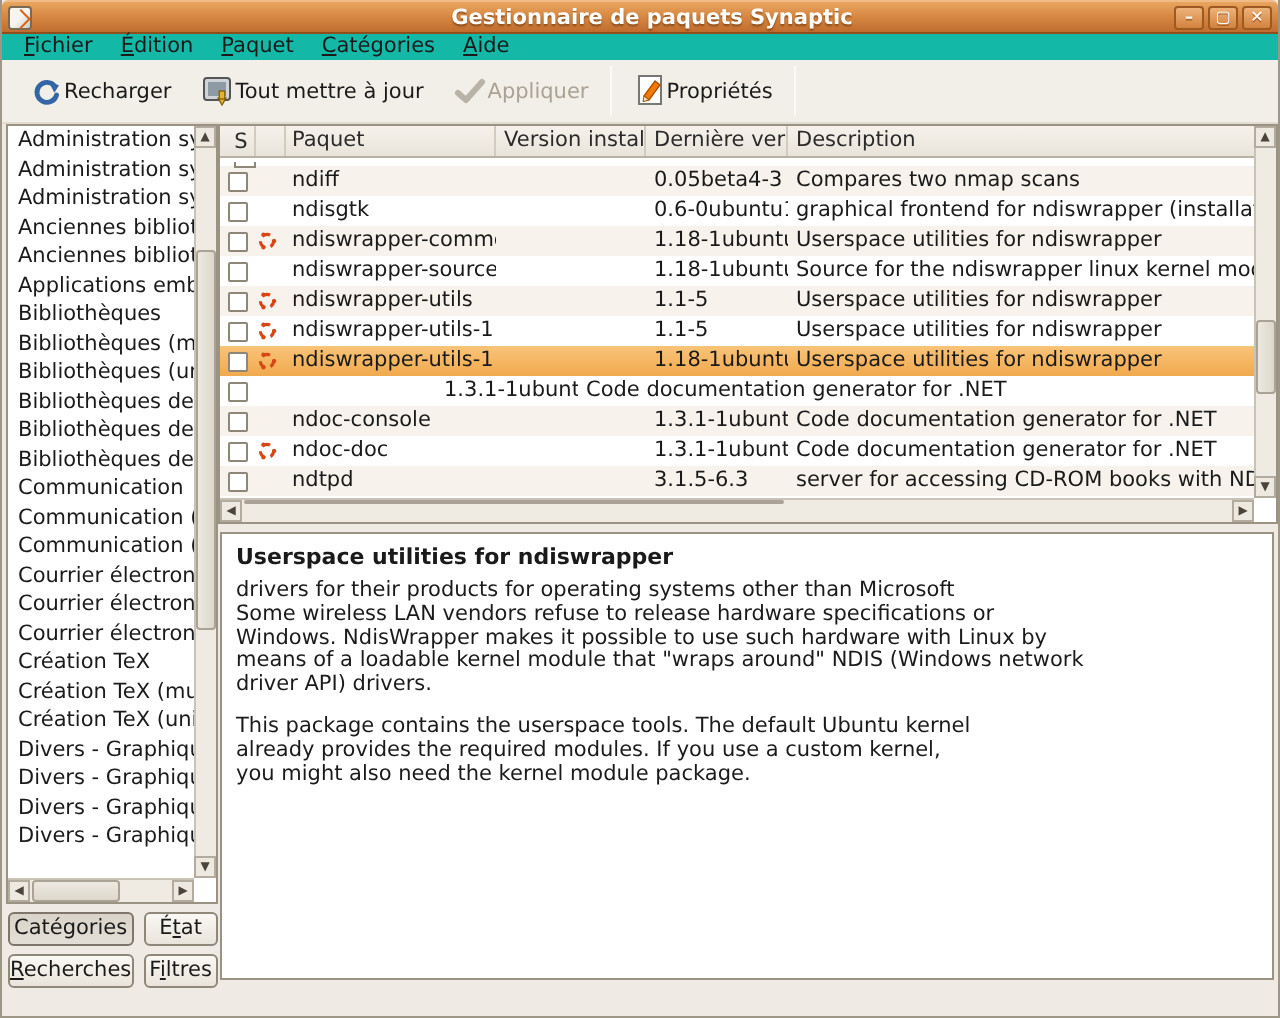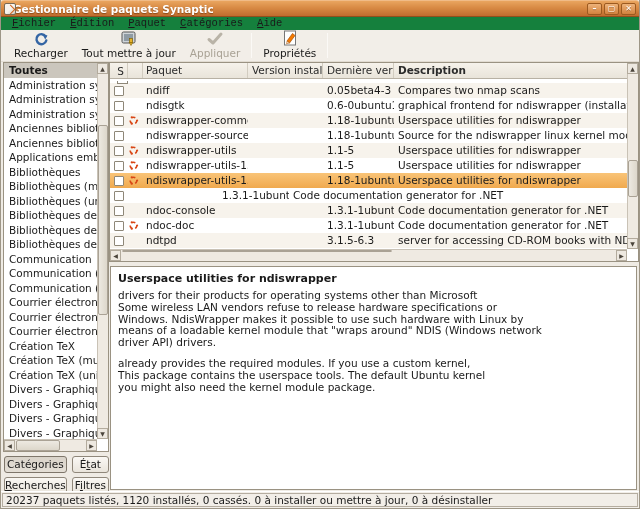--- a/index.html
+++ b/index.html
@@ -6,42 +6,42 @@
   html,body { width:640px; height:509px; overflow:hidden; background:#555; }
   body { font-family:"DejaVu Sans","Liberation Sans",sans-serif; font-size:10.5px; color:#1a1a1a; }
   .window { position:relative; width:640px; height:509px; background:#EFEBE4;
             border:1px solid #9e9687; border-top:none; }
 
   
   .titlebar { position:absolute; left:0; top:0; width:100%; height:17px;
     background:linear-gradient(#E9A55F,#D88A44 45%,#C06C2E);
     border-top:1px solid #F0BB87; border-bottom:1px solid #8f4f1d;
     border-radius:3px 3px 0 0; display:flex; align-items:center; }
-  .titlebar-title { position:absolute; left:0; right:0; color:#fff;
+  .titlebar-title { position:absolute; left:0; right:0; text-align:center; color:#fff;
     font-weight:bold; font-size:10.5px; text-shadow:0 1px 1px rgba(90,40,0,.55);padding-left:12px; }
   .app-icon { width:12px; height:12px; margin-left:3px; position:relative; z-index:2;
     background:linear-gradient(135deg,#f7f3ee 50%,#cfc9bf); border:1px solid #7a6a55; border-radius:2px; }
   .app-icon::after { content:""; position:absolute; left:2px; top:2px; width:6px; height:6px;
     border:1.5px solid #d3641c; border-left:none; border-bottom:none; transform:rotate(45deg); }
   .win-btns { position:absolute; right:3px; top:2px; display:flex; gap:2px; z-index:2; }
   .win-btn { width:15px; height:12px; border:1px solid #9c5a20; border-radius:2px;
     background:linear-gradient(#EDB27A,#D2823E); color:#fff; font-size:8px; line-height:10px;
     text-align:center; font-weight:bold; text-shadow:0 1px 0 rgba(90,40,0,.4); }
 
   
   .menubar { position:absolute; left:0; top:17px; width:100%; height:13px;
-    background:#15803d; display:flex; align-items:flex-end; padding-left:4px;font-family:Liberation Mono, monospace; }
+    background:#14b8a6; display:flex; align-items:flex-end; padding-left:4px; }
   .menu-item { padding:0 7px; height:13px; line-height:13px; }
   .menu-item u { text-decoration:underline; }
 
   
   .toolbar { position:absolute; left:0; top:30px; width:100%; height:32px;
     background:#F2EEE8; display:flex; align-items:stretch; padding-left:6px;
     border-bottom:1px solid #E2DCD2; }
-  .tool-btn { display:flex; flex-direction:column; align-items:center; justify-content:flex-end;
+  .tool-btn { display:flex; flex-direction:row; align-items:center; justify-content:flex-end;
     padding:2px 7px 2px 7px; border-radius:3px; }
   .tool-btn .ticon { height:17px; display:flex; align-items:center; }
   .tool-btn .tlabel { font-size:10.5px; line-height:12px; white-space:nowrap; }
   .tool-btn.disabled .tlabel { color:#a9a295; }
   .tool-sep { width:1px; background:#d6d0c5; margin:3px 4px; border-right:1px solid #fbf9f6; }
 
   
   .left-pane { position:absolute; left:2px; top:62px; width:106px; height:430px; }
   .cat-frame { position:absolute; left:0; top:0; width:106px; height:390px;
     border:1px solid #9a9282; background:#fff; }
@@ -170,21 +170,20 @@
         </svg>
       </span>
       <span class="tlabel">Propriétés</span>
     </div>
     <div class="tool-sep"></div>
   </div>
 
   <div class="left-pane">
     <div class="cat-frame">
       <div class="cat-list" id="cat-list">
-          <div class="cat-item selected">Toutes</div>
           <div class="cat-item">Administration système</div>
           <div class="cat-item">Administration système</div>
           <div class="cat-item">Administration système</div>
           <div class="cat-item">Anciennes bibliothèques</div>
           <div class="cat-item">Anciennes bibliothèques</div>
           <div class="cat-item">Applications embarquée</div>
           <div class="cat-item">Bibliothèques</div>
           <div class="cat-item">Bibliothèques (multivers</div>
           <div class="cat-item">Bibliothèques (universe)</div>
           <div class="cat-item">Bibliothèques de dévelo</div>
@@ -224,21 +223,21 @@
   </div>
 
   <div class="right-pane">
     <div class="pkg-table">
       <div class="tbl-header">
         <div class="th c-s">S</div>
         <div class="th c-i"></div>
         <div class="th c-name">Paquet</div>
         <div class="th c-inst">Version installée</div>
         <div class="th c-ver">Dernière version</div>
-        <div class="th c-desc" style="border-right:none;font-weight:bold;">Description</div>
+        <div class="th c-desc" style="border-right:none;">Description</div>
       </div>
       <div class="tbl-body" id="tbl-body">
         <div class="row-sliver"></div>
       <div class="trow odd">
             <div class="td c-s">
               <span class="checkbox"></span>
             </div>
             <div class="td c-i"></div>
             <div class="td c-name">ndiff</div>
             <div class="td c-inst"></div>
@@ -402,23 +401,20 @@
 
     <div class="desc-panel">
       <div class="desc-title">Userspace utilities for ndiswrapper</div>
       <div id="desc-lines">
           <div class="desc-line">drivers for their products for operating systems other than Microsoft</div>
           <div class="desc-line">Some wireless LAN vendors refuse to release hardware specifications or</div>
           <div class="desc-line">Windows. NdisWrapper makes it possible to use such hardware with Linux by</div>
           <div class="desc-line">means of a loadable kernel module that "wraps around" NDIS (Windows network</div>
           <div class="desc-line">driver API) drivers.</div>
           <div class="desc-gap"></div>
+          <div class="desc-line">This package contains the userspace tools. The default Ubuntu kernel</div>
           <div class="desc-line">already provides the required modules. If you use a custom kernel,</div>
-          <div class="desc-line">This package contains the userspace tools. The default Ubuntu kernel</div>
           <div class="desc-line">you might also need the kernel module package.</div>
         </div>
     </div>
   </div>
 
-  <div class="statusbar">
-    <div class="status-field">20237 paquets listés, 1120 installés, 0 cassés. 0 à installer ou mettre à jour, 0 à désinstaller</div>
-  </div>
 </div>
 
 </body></html>

